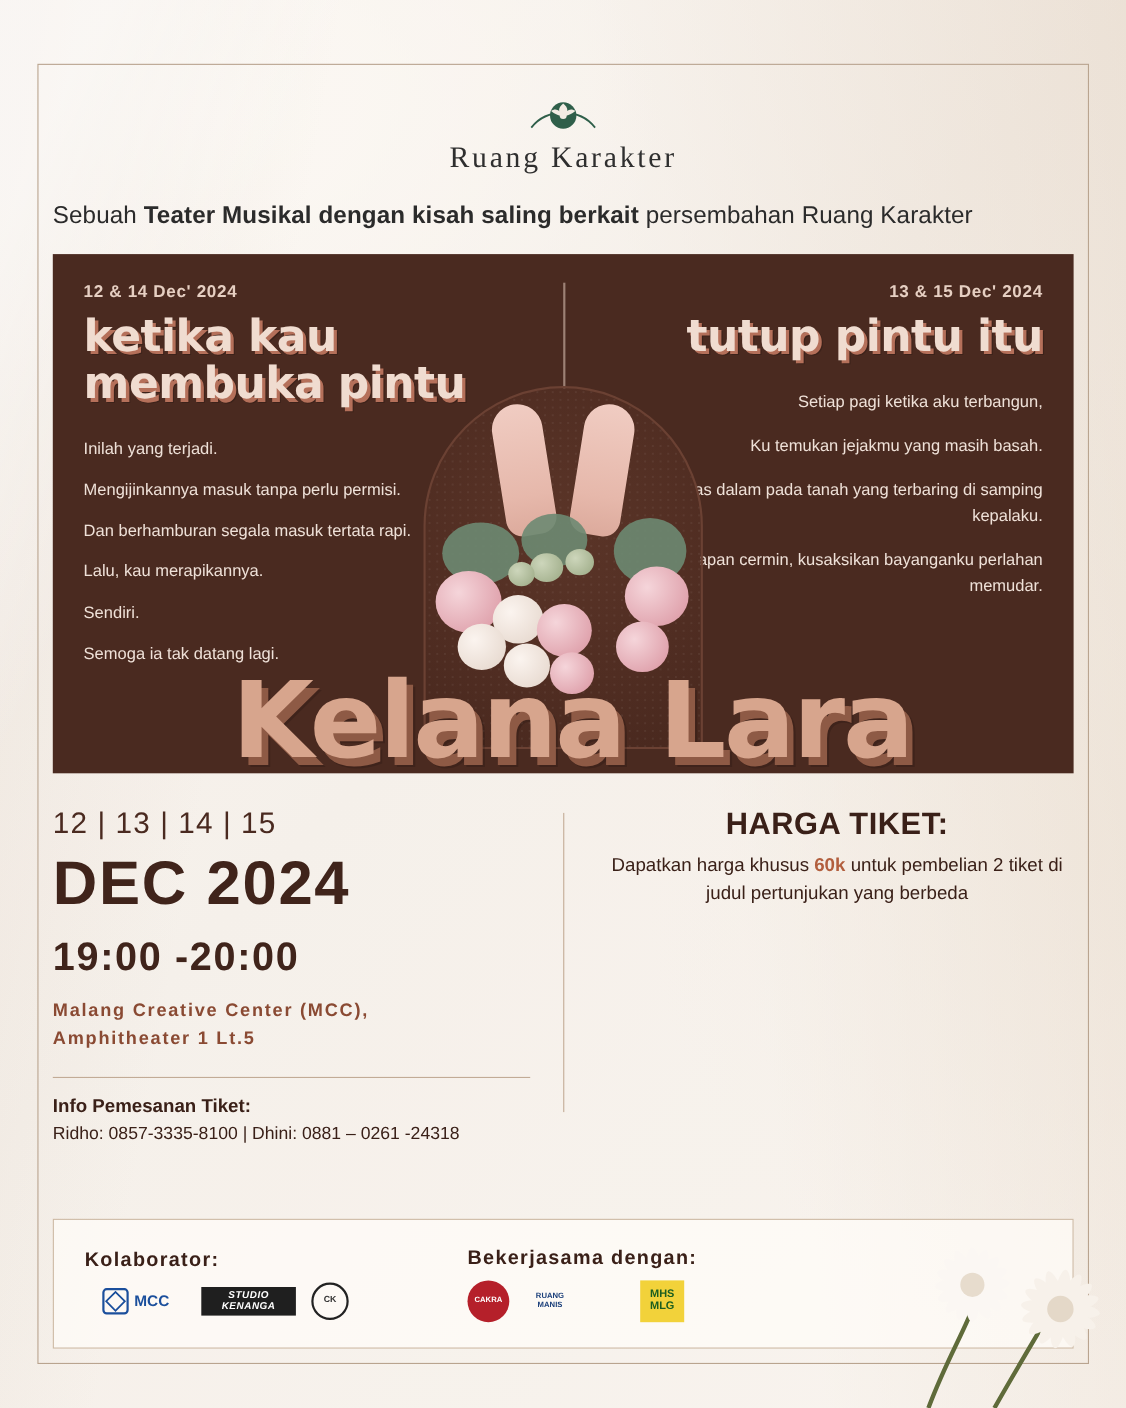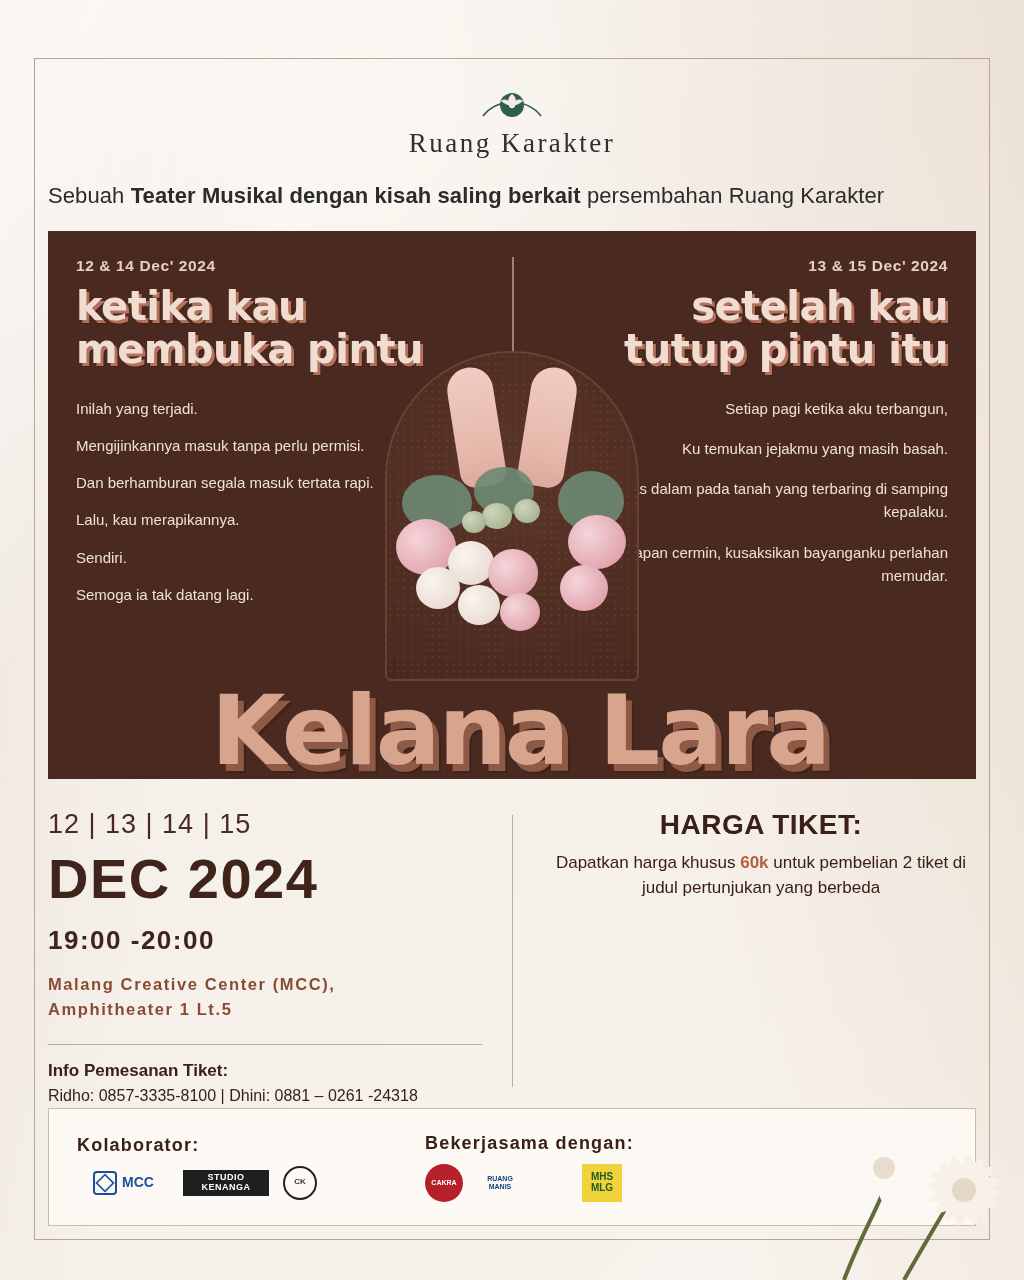--- a/index.html
+++ b/index.html
@@ -55,21 +55,21 @@
     font-size: 22px;
     color: #2b2b2b;
     letter-spacing: .1px;
   }
   .tagline b { font-weight: 700; }
 
   
   .panel {
     position: relative;
     margin-top: 22px;
-    height: 548px;
+    height: 472px;
     background: #4a2a20;
     overflow: hidden;
   }
   .panel .divider {
     position: absolute;
     left: 50%; top: 26px;
     width: 1.5px; height: 120px;
     background: rgba(226,200,186,.55);
   }
   .col { position: absolute; top: 26px; width: 400px; }
@@ -167,21 +167,21 @@
   .dates-row {
     font-size: 27px; color: #4a2a20; letter-spacing: 1px;
   }
   .month-year {
     margin-top: 6px;
     font-size: 56px; font-weight: 700; color: #40241b;
     letter-spacing: 1.5px;
   }
   .time {
     margin-top: 14px;
-    font-size: 26px; font-weight: 700; color: #40241b; letter-spacing: 1.5px;
+    font-size: 36px; font-weight: 700; color: #40241b; letter-spacing: 1.5px;
   }
   .venue {
     margin-top: 16px;
     font-size: 16.5px; font-weight: 700; color: #8a4a33;
     letter-spacing: 1.6px; line-height: 1.5;
   }
   .hline {
     margin-top: 22px;
     height: 1.2px; background: #c2ab96;
   }
@@ -235,21 +235,21 @@
     letter-spacing: 1.2px; margin-bottom: 10px;
   }
   .plogos { display: flex; align-items: center; gap: 14px; }
   .logo {
     display: flex; align-items: center; justify-content: center;
     font-size: 8px; font-weight: 700; color: #333;
     text-align: center; line-height: 1.05;
     overflow: hidden;
   }
   .logo.mcc { width: 92px; height: 34px; gap:4px; }
-  .logo.studio { width: 86px; height: 26px; background:#1f1f1f; color:#fff; font-size:9px; letter-spacing:.5px;}
+  .logo.studio { width: 86px; height: 26px; background:#1f1f1f; color:#fff; font-size:9px; letter-spacing:.5px;font-style:italic;}
   .logo.round { width: 34px; height: 34px; border-radius: 50%; border: 2px solid #222; }
   .logo.red { width: 38px; height: 38px; border-radius: 50%; background: #b5202a; color:#fff; font-size:7px;}
   .logo.blue { width: 46px; height: 38px; color:#1b3f7a; font-size:7px; }
   .logo.mhs { width: 40px; height: 38px; background: #f2d23a; color:#1b5e20; font-size:10px;margin-left:45px; }
 
   
   .flowers { position: absolute; right: 0; bottom: 0; width: 300px; height: 240px; pointer-events: none; }
 </style>
 </head>
 <body>
@@ -292,21 +292,20 @@
           <p>Dan berhamburan segala masuk tertata rapi.</p>
           <p>Lalu, kau merapikannya.</p>
           <p>Sendiri.</p>
           <p>Semoga ia tak datang lagi.</p>
         </div>
       </div>
 
       <div class="col right">
         <div class="date-small">13 &amp; 15  Dec' 2024</div>
         <div class="title-big">
-          <div>setelah kau</div>
           <div>tutup pintu itu</div>
         </div>
         <div class="verse">
           <p>Setiap pagi ketika aku terbangun,</p>
           <p>Ku temukan jejakmu yang masih basah.</p>
           <p>Membekas dalam pada tanah yang terbaring di samping kepalaku.</p>
           <p>...dan di hadapan cermin, kusaksikan bayanganku perlahan memudar.</p>
         </div>
       </div>
 

